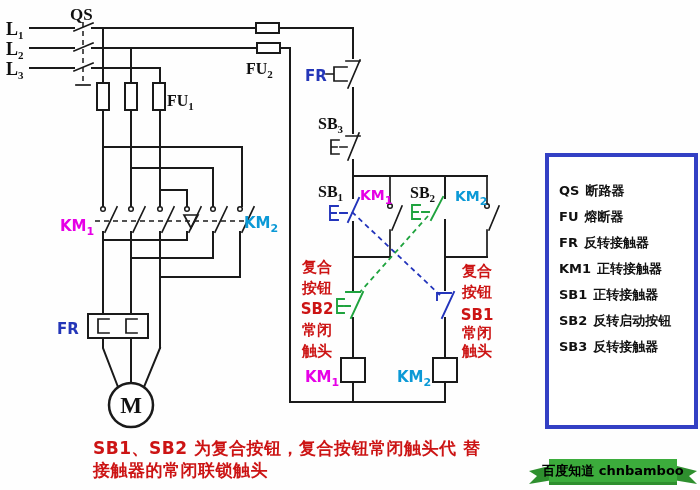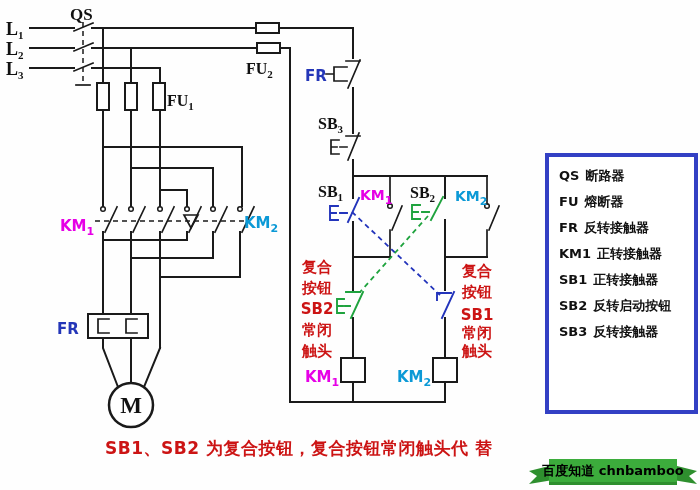--- a/index.html
+++ b/index.html
@@ -28,28 +28,28 @@
   .lbl-km1 { font-family:"DejaVu Sans",sans-serif; font-weight:bold; font-size:15px; fill:var(--km1); }
   .lbl-km2 { font-family:"DejaVu Sans",sans-serif; font-weight:bold; font-size:15px; fill:var(--km2); }
   .lbl-km1 .sub,.lbl-km2 .sub { font-size:11px; }
   .lbl-fr  { font-family:"DejaVu Sans",sans-serif; font-weight:bold; font-size:15px; fill:var(--frblue); }
   .lbl-m   { font-family:"Liberation Serif","DejaVu Serif",serif; font-weight:bold; font-size:23px; fill:#111; }
   .note    { font-family:"DejaVu Sans",sans-serif; font-weight:bold; font-size:15px;
              fill:var(--red); text-anchor:middle; }
 
   
   .legend { position:absolute; left:545px; top:153px; width:135px; height:247px;
-            border:4px solid var(--legendborder); background:#fff; padding:6px 0 0 10px;
+            border:4px solid var(--legendborder); background:#fff; padding:21px 0 0 10px;
             box-sizing:content-box; }
   .legend-row { font-size:13px; font-weight:bold; color:#111; line-height:26px; white-space:nowrap; }
   .legend-key { margin-right:6px; }
 
   
   .caption { position:absolute; left:93px; top:437px; width:460px; color:var(--red);
-             font-weight:bold; font-size:17px; line-height:22px; letter-spacing:0.5px;margin-left:12px; }
+             font-weight:bold; font-size:17px; line-height:22px; letter-spacing:0.5px; }
 
   
   .ribbon { position:absolute; left:527px; top:459px; width:172px; height:28px; }
   .ribbon-text { font-size:13px; font-weight:bold; fill:#000;
                  font-family:"DejaVu Sans",sans-serif; text-anchor:middle; }
 </style>
 </head>
 <body>
 
 <div class="stage">
@@ -180,20 +180,21 @@
     <div class="legend-row"><span class="legend-key">FR</span><span>反转接触器</span></div>
     <div class="legend-row"><span class="legend-key">KM1</span><span>正转接触器</span></div>
     <div class="legend-row"><span class="legend-key">SB1</span><span>正转接触器</span></div>
     <div class="legend-row"><span class="legend-key">SB2</span><span>反转启动按钮</span></div>
     <div class="legend-row"><span class="legend-key">SB3</span><span>反转接触器</span></div>
   </div>
 
   
   <div class="caption">
     <div>SB1、SB2 为复合按钮，复合按钮常闭触头代 替</div>
+    <div>接触器的常闭联锁触头</div>
   </div>
 
   
   <div class="ribbon">
     <svg width="172" height="28" viewBox="0 0 172 28">
       <polygon points="26,6 2,12 10,17 2,25 26,21" style="fill:var(--ribbondark)"></polygon>
       <polygon points="146,6 170,12 162,17 170,25 146,21" style="fill:var(--ribbondark)"></polygon>
       <rect x="22" y="23" width="128" height="3" style="fill:var(--ribbondark)"></rect>
       <rect x="22" y="0" width="128" height="23" style="fill:var(--ribbon)"></rect>
       <text class="ribbon-text" x="86" y="16">百度知道 chnbamboo</text>

